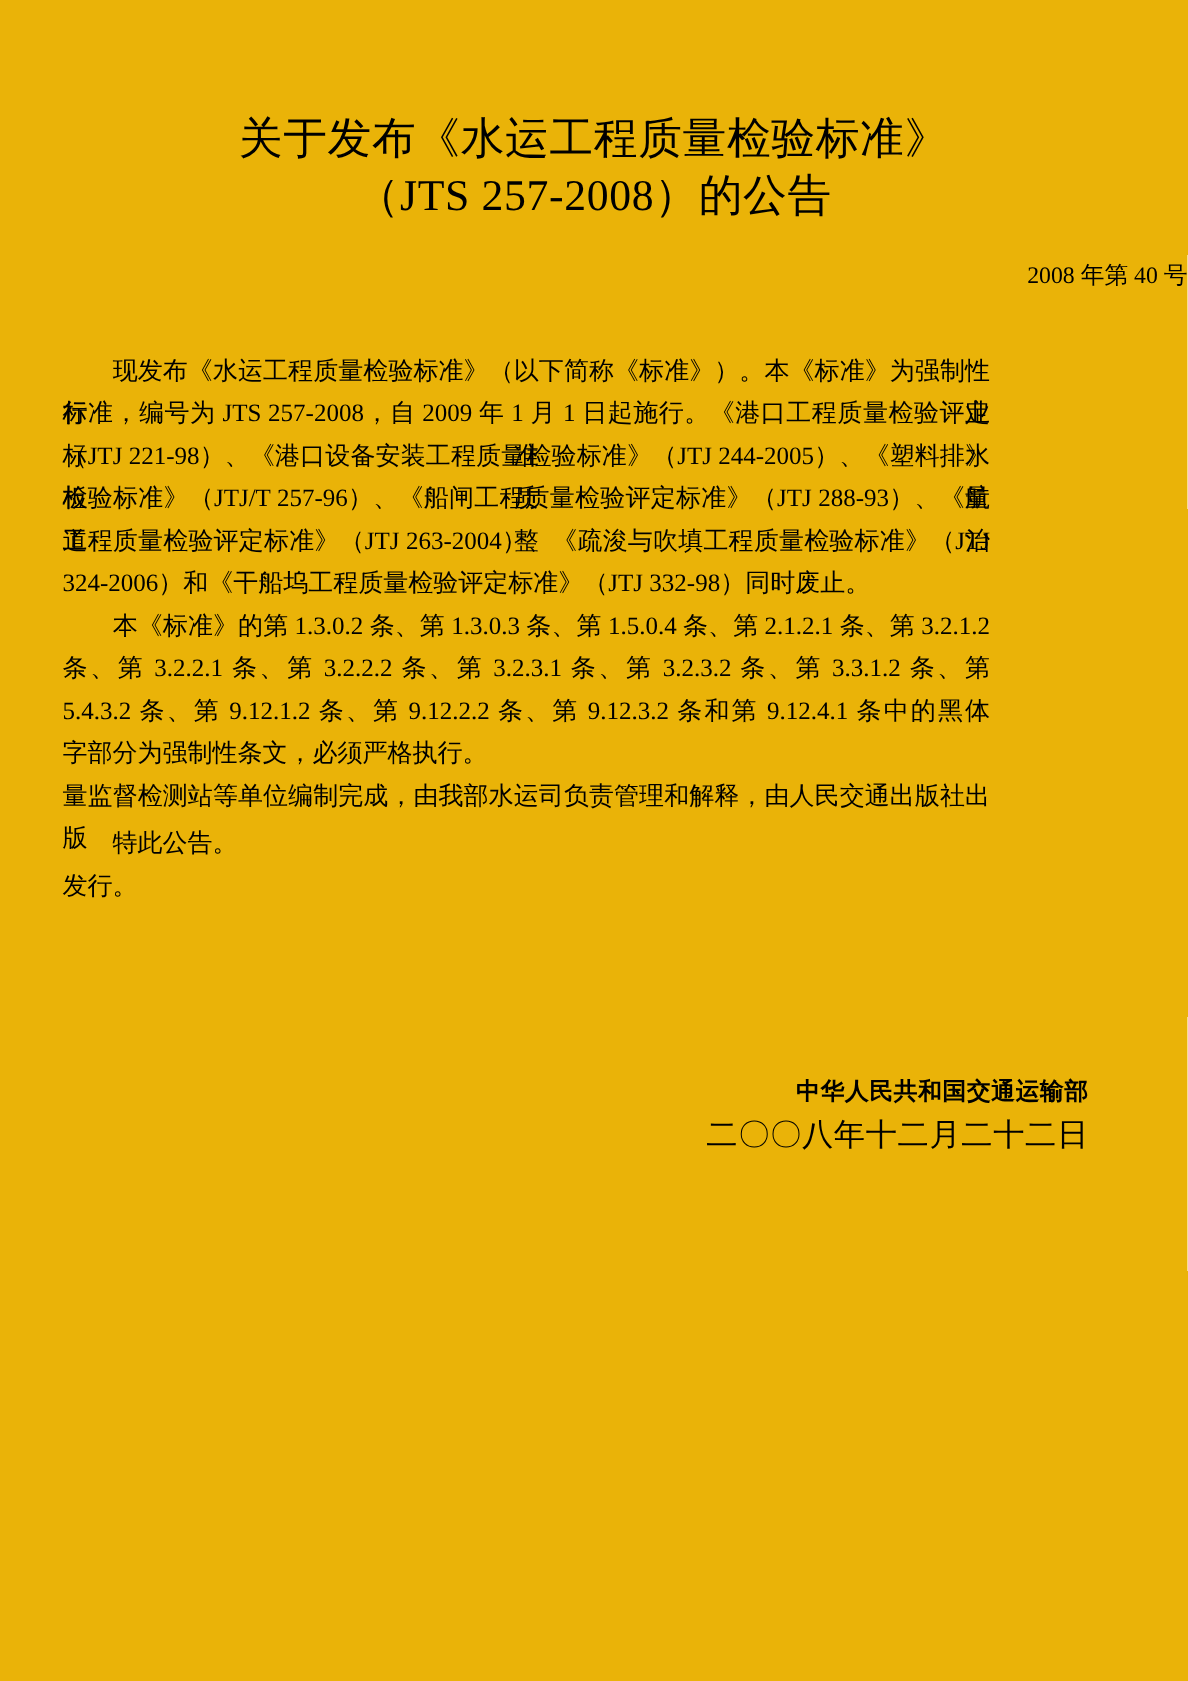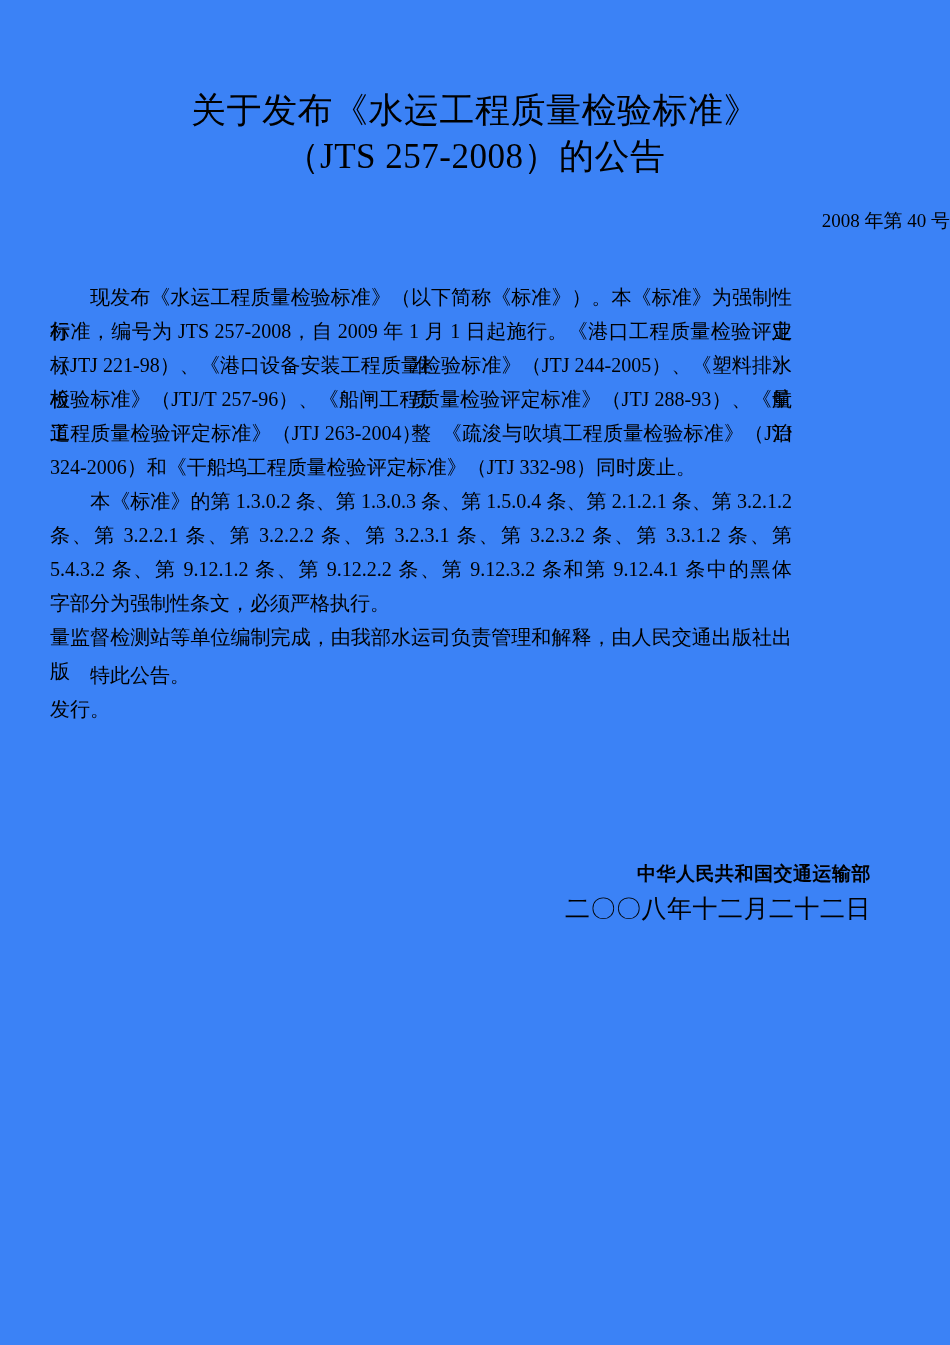--- a/index.html
+++ b/index.html
@@ -4,21 +4,21 @@
 <style>
   html, body {
     margin: 0;
     padding: 0;
     background: #ffffff;
   }
   .page {
     position: relative;
     width: 950px;
     height: 1345px;
-    background: #3b82f6;
+    background: #eab308;
     color: #000000;
     overflow: hidden;
     font-family: "Liberation Serif", "DejaVu Serif", serif;
   }
   .title {
     margin: 0;
     padding-top: 88px;
     text-align: center;
     font-family: "Liberation Serif", "DejaVu Serif", serif;
     font-weight: normal;

